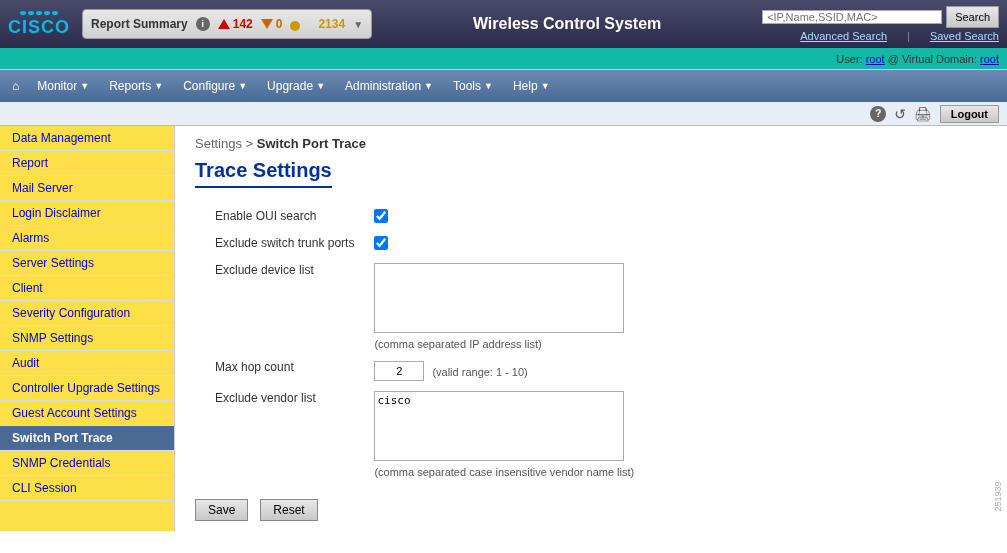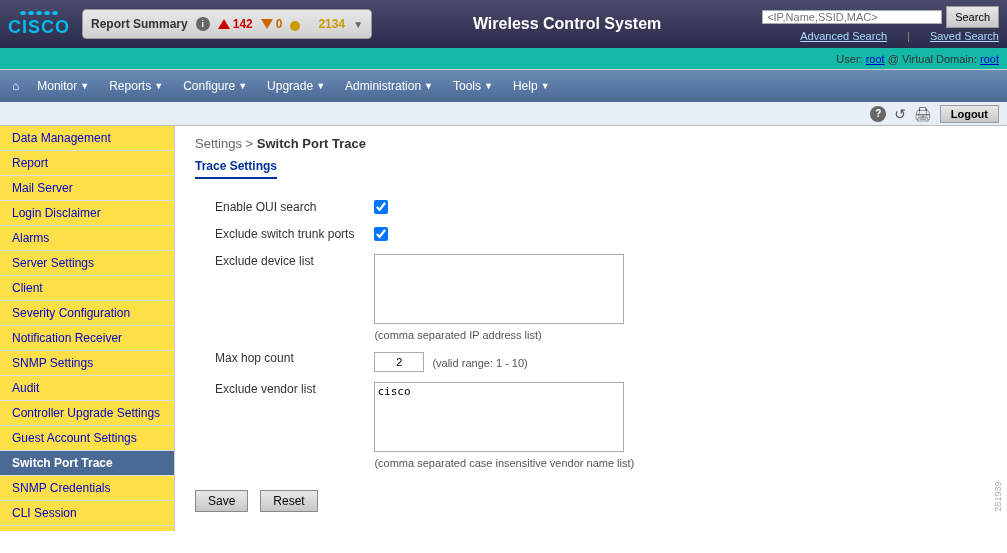--- a/index.html
+++ b/index.html
@@ -149,21 +149,21 @@
     
     .main-content {
       flex: 1;
       padding: 10px 20px;
       overflow-y: auto;
       background: #fff;
     }
     .breadcrumb { font-size: 13px; margin-bottom: 8px; color: #333; }
     .breadcrumb span { color: #666; }
     .section-title {
-      font-size: 12px; font-weight: bold; color: #003399;
+      font-size: 20px; font-weight: bold; color: #003399;
       border-bottom: 2px solid #003399; padding-bottom: 4px;
       margin-bottom: 16px; display: inline-block;
     }
 
     .form-table { border-collapse: collapse; margin-left: 10px; }
     .form-table td { padding: 5px 10px; vertical-align: top; }
     .form-label { font-size: 12px; color: #333; white-space: nowrap; }
 
     .checkbox-input { width: 14px; height: 14px; cursor: pointer; }
 
@@ -294,21 +294,20 @@
 
   <div class="sidebar">
     <div class="sidebar-item">Data Management</div>
     <div class="sidebar-item">Report</div>
     <div class="sidebar-item">Mail Server</div>
     <div class="sidebar-item">Login Disclaimer</div>
     <div class="sidebar-item">Alarms</div>
     <div class="sidebar-item">Server Settings</div>
     <div class="sidebar-item">Client</div>
     <div class="sidebar-item">Severity Configuration</div>
-    <div class="sidebar-item">Notification Receiver</div>
     <div class="sidebar-item">SNMP Settings</div>
     <div class="sidebar-item">Audit</div>
     <div class="sidebar-item">Controller Upgrade Settings</div>
     <div class="sidebar-item">Guest Account Settings</div>
     <div class="sidebar-item active">Switch Port Trace</div>
     <div class="sidebar-item">SNMP Credentials</div>
     <div class="sidebar-item">CLI Session</div>
   </div>
 
   <div class="main-content">

